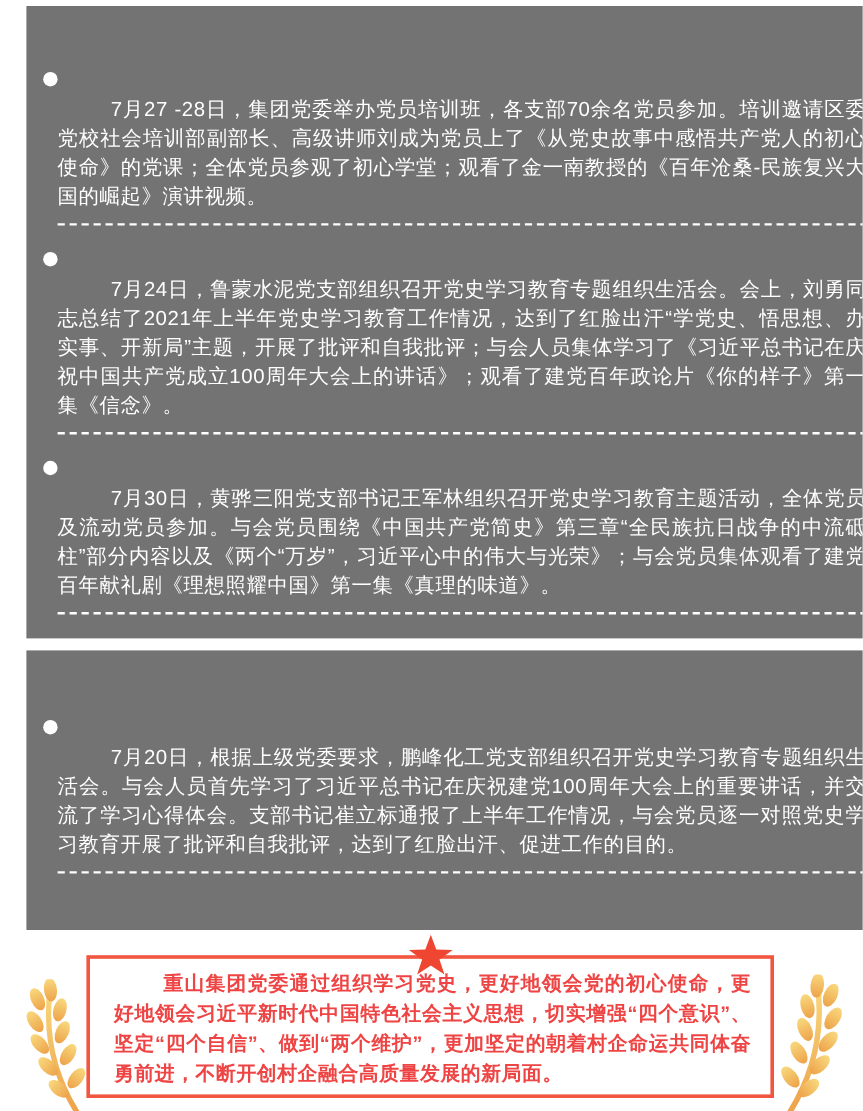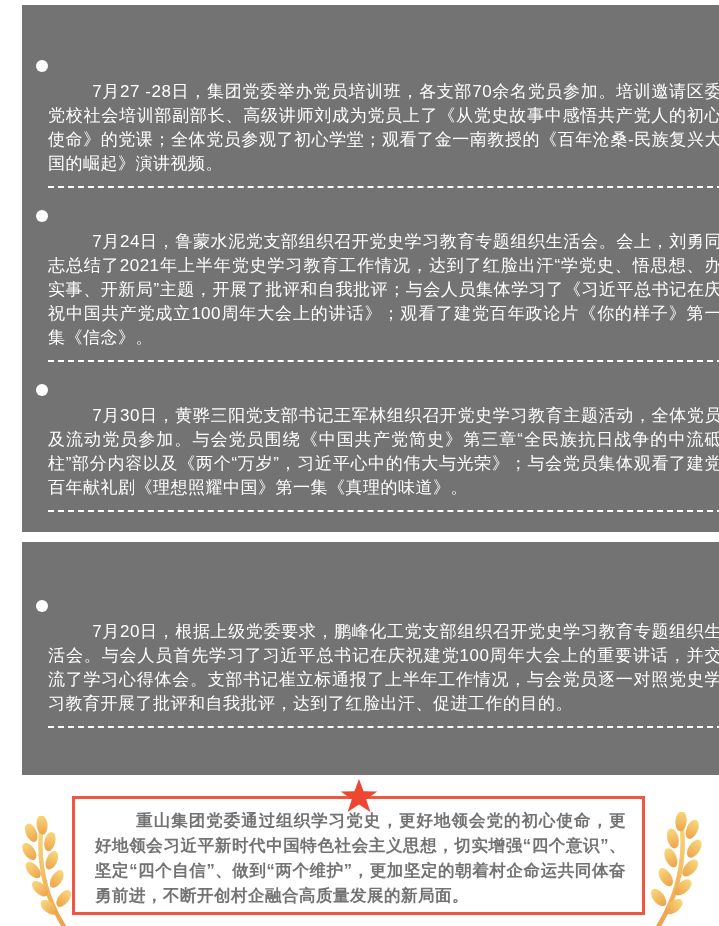--- a/index.html
+++ b/index.html
@@ -42,21 +42,21 @@
   .summary-box{
     position:absolute;
     left:72px;top:796px;
     width:573px;height:119px;
     box-sizing:border-box;
     border:3px solid #f25540;
     background:#ffffff;
   }
   .summary-text{
     margin:9px 16px 0 20px;
-    color:#737373;
+    color:#ef4444;
     font-weight:bold;
     font-size:16.5px;
     line-height:25px;
     text-indent:2.5em;
     text-align:justify;
     letter-spacing:0.5px;
   }
   .star{
     position:absolute;
     left:340px;top:779px;

